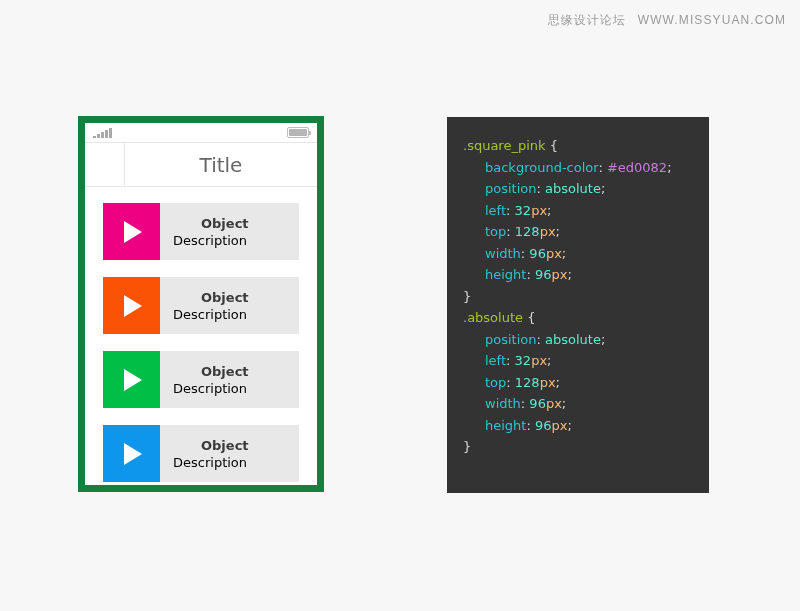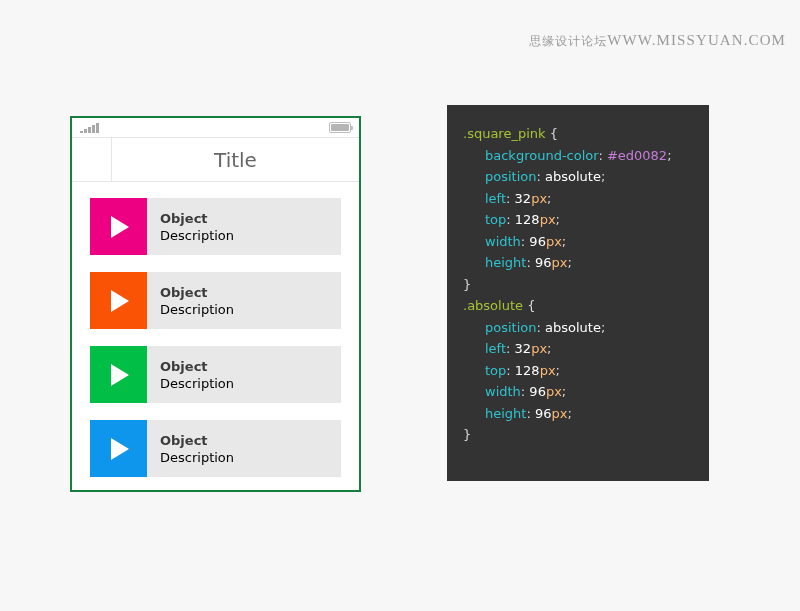--- a/index.html
+++ b/index.html
@@ -16,45 +16,44 @@
     position: relative;
   }
 
   
   #watermark {
     position: absolute;
     top: 12px;
     right: 14px;
     display: flex;
     align-items: baseline;
-    gap: 0;
+    gap: 12px;
     color: #9a9a9a;
     user-select: none;
-    margin-top: 20px;
   }
   #watermark .wm-cn {
     font-size: 12px;
     letter-spacing: 1px;
     font-family: "DejaVu Sans", sans-serif;
   }
   #watermark .wm-url {
-    font-size: 15px;
+    font-size: 12px;
     letter-spacing: 1.1px;
-    font-family: Liberation Serif, serif;
+    font-family: Liberation Sans, sans-serif;
   }
 
   
   #phone {
     position: absolute;
-    left: 70px;
+    left: 78px;
     top: 116px;
-    width: 291px;
+    width: 246px;
     height: 376px;
     background: #ffffff;
-    border: 2px solid #15803d;
+    border: 7px solid #15803d;
     box-sizing: border-box;
   }
   .statusbar {
     height: 20px;
     border-bottom: 1px solid #e6e6e6;
     box-sizing: border-box;
     display: flex;
     align-items: center;
     justify-content: space-between;
     padding: 0 8px;
@@ -159,52 +158,53 @@
     flex-direction: column;
     justify-content: center;
     padding-left: 13px;
   }
   .list-item .obj {
     font-size: 13px;
     font-weight: bold;
     color: #3b3b3b;
     line-height: 17px;
     font-family: "DejaVu Sans", sans-serif;
+    margin-left: 28px;
   }
   .list-item .desc {
     font-size: 13px;
     color: #000000;
     line-height: 17px;
     font-family: "DejaVu Sans", sans-serif;
   }
 
   
   #codepanel {
     position: absolute;
     left: 447px;
-    top: 105px;
+    top: 117px;
     width: 262px;
     height: 376px;
     background: #333333;
     box-sizing: border-box;
     padding: 18px 0 0 16px;
     overflow: hidden;
   }
   .code-line {
     font-family: "DejaVu Sans", sans-serif;
     font-size: 13px;
     line-height: 21.5px;
     white-space: pre;
     color: #d8d8d8;
   }
   .code-line.indent { padding-left: 22px; }
   .tok-sel   { color: #a6c334; }
   .tok-punc  { color: #d8d8d8; }
   .tok-prop  { color: #2ec4d0; }
-  .tok-val   { color: #ffffff; }
+  .tok-val   { color: #5eead4; }
   .tok-unit  { color: #fdba74; }
   .tok-color { color: #c77ddb; }
 </style>
 </head>
 <body>
 
 <div id="watermark">
   <span class="wm-cn">思缘设计论坛</span>
   <span class="wm-url">WWW.MISSYUAN.COM</span>
 </div>

